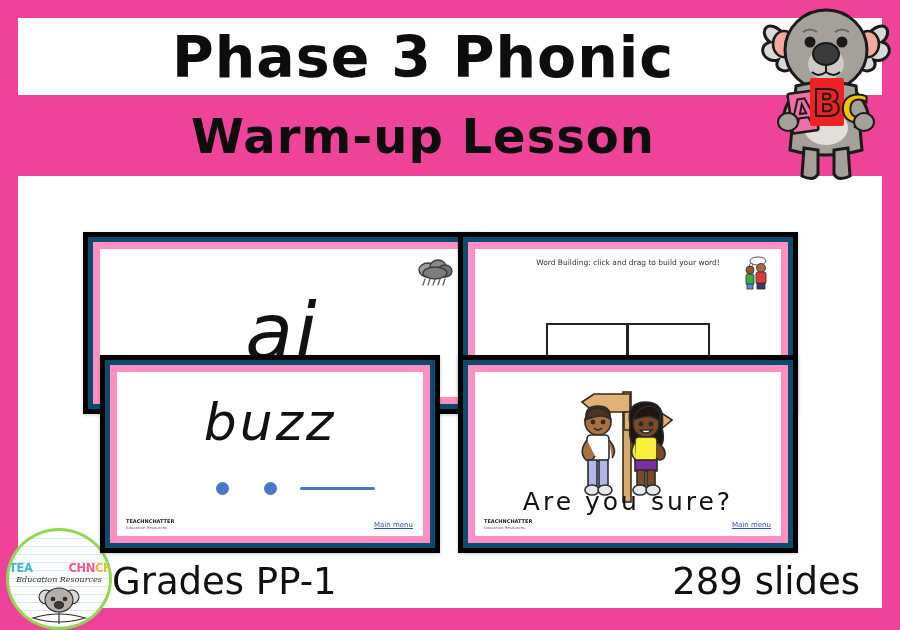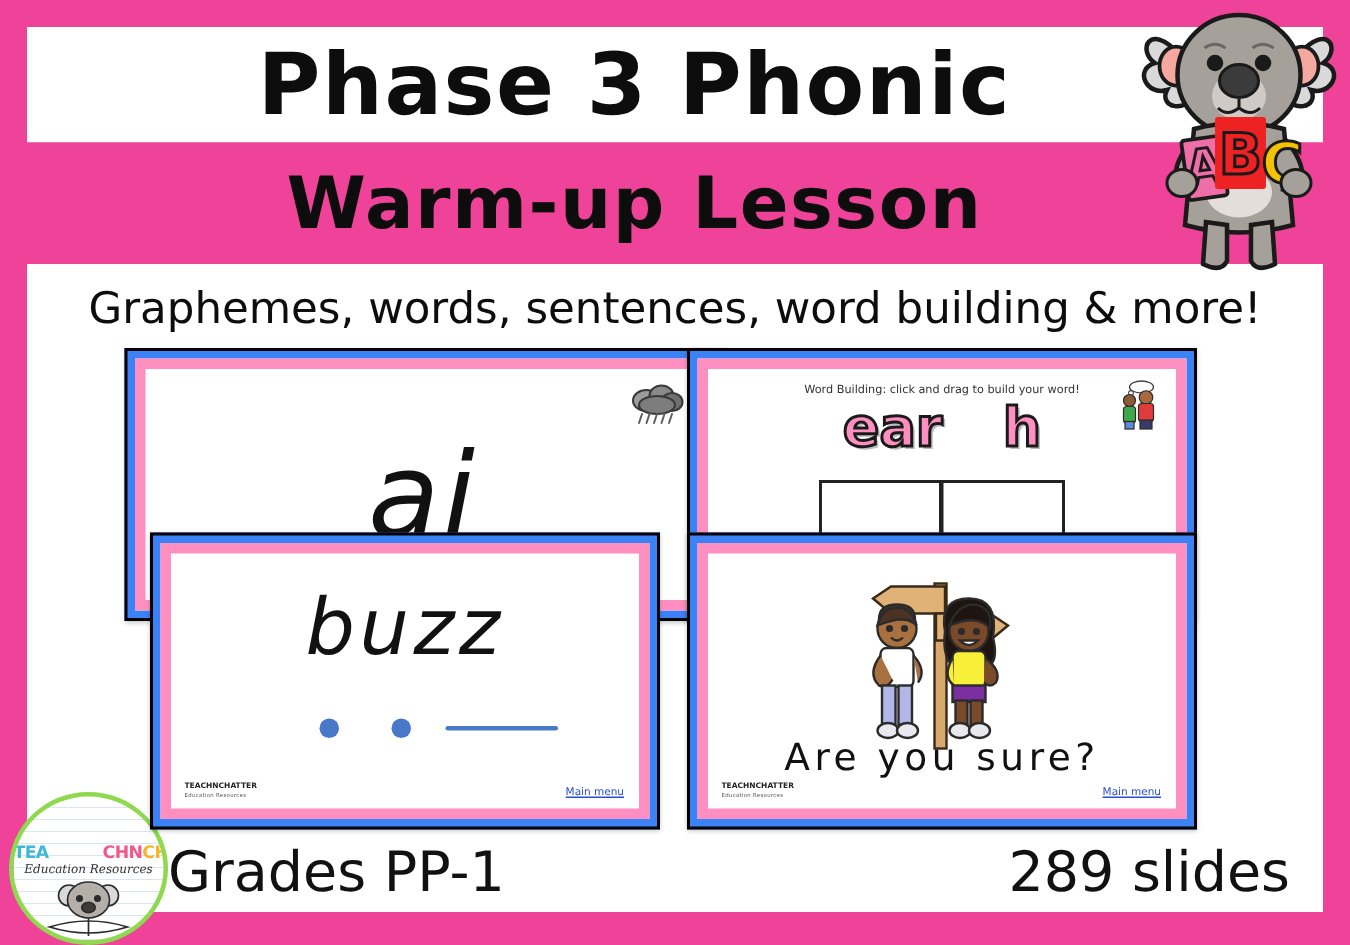--- a/index.html
+++ b/index.html
@@ -38,22 +38,22 @@
     font-family:"DejaVu Sans", sans-serif;
     font-size:29px;font-weight:400;color:#0d0d0d;
     white-space:nowrap;
   }
 
   
   #mascot{position:absolute;left:752px;top:0px;width:148px;height:182px;}
 
   
   .thumb{
-    position:absolute;background:#3b82f6;
-    border:2px solid #000000;
+    position:absolute;background:#0c4a6e;
+    border:5px solid #000000;
     box-shadow:0 1px 3px rgba(0,0,0,.22);
     box-sizing:border-box;
   }
   .thumb-inner{
     position:absolute;left:5px;top:5px;right:5px;bottom:5px;
     border:7px solid #ff8fc0;background:#ffffff;box-sizing:border-box;
   }
   #thumb-ai{left:83px;top:232px;width:398px;height:182px;z-index:1;}
   #thumb-ear{left:458px;top:232px;width:340px;height:182px;z-index:1;}
   #thumb-buzz{left:100px;top:355px;width:340px;height:198px;z-index:3;}
@@ -164,21 +164,20 @@
   <div class="band" id="title-band">
     <div id="title-text">Phase 3 Phonic</div>
   </div>
 
   <div class="band" id="subtitle-band">
     <div id="subtitle-text">Warm-up Lesson</div>
   </div>
 
   <div class="band" id="body-band"></div>
 
-  <div id="desc-text">Graphemes, words, sentences, word building &amp; more!</div>
 
   <div id="mascot">
     <svg viewBox="0 0 148 182" width="148" height="182" xmlns="http://www.w3.org/2000/svg">
 
       <g stroke="#1a1a1a" stroke-width="3">
         <path d="M34 36 C14 14, 6 34, 18 42 C4 46, 12 64, 26 60 C20 72, 40 76, 44 62 Z" fill="#d9d9d9"></path>
         <path d="M114 36 C134 14, 142 34, 130 42 C144 46, 136 64, 122 60 C128 72, 108 76, 104 62 Z" fill="#d9d9d9"></path>
         <ellipse cx="32" cy="44" rx="11" ry="13" fill="#f5a8a0" stroke-width="2.5"></ellipse>
         <ellipse cx="116" cy="44" rx="11" ry="13" fill="#f5a8a0" stroke-width="2.5"></ellipse>
       </g>
@@ -239,25 +238,20 @@
             <line x1="29" y1="22" x2="27" y2="28"></line>
           </g>
         </svg>
       </div>
     </div>
   </div>
 
   <div class="thumb" id="thumb-ear">
     <div class="thumb-inner">
       <div class="wb-head">Word Building: click and drag to build your word!</div>
-      <div class="wb-tiles">
-        <span class="wb-letter">ear</span>
-        <span class="wb-gap"></span>
-        <span class="wb-letter">h</span>
-      </div>
       <div class="wb-boxes">
         <div class="wb-box"></div>
         <div class="wb-box"></div>
       </div>
       <div style="position:absolute;right:8px;top:7px;">
         <svg width="34" height="34" viewBox="0 0 34 34" xmlns="http://www.w3.org/2000/svg">
           <ellipse cx="19" cy="5" rx="8" ry="4" fill="#ffffff" stroke="#444" stroke-width=".9"></ellipse>
           <circle cx="12" cy="9" r="1.6" fill="#ffffff" stroke="#444" stroke-width=".7"></circle>
           <g stroke="#2b2b2b" stroke-width=".8">
             <circle cx="11" cy="14" r="4" fill="#8d5a34"></circle>

